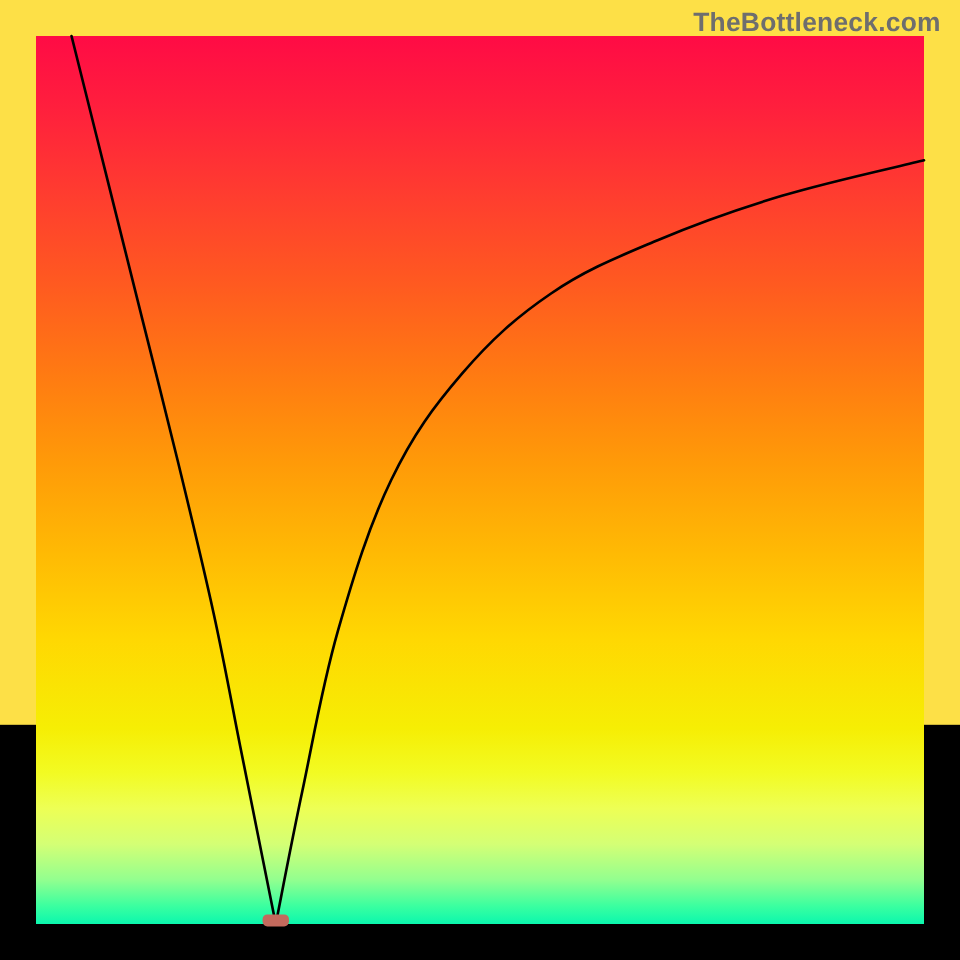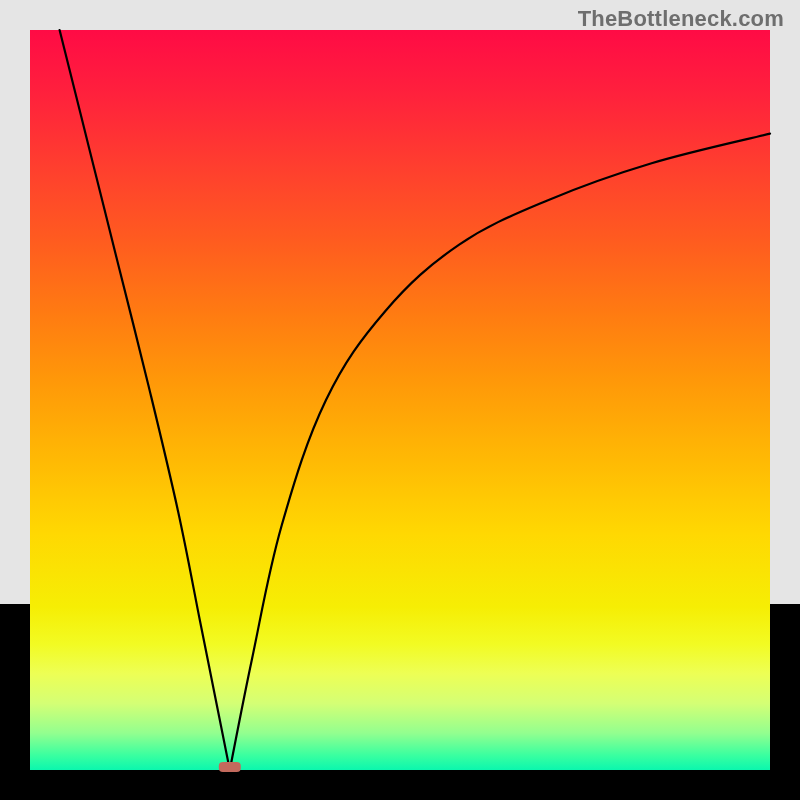--- a/index.html
+++ b/index.html
@@ -9,21 +9,21 @@
     height: 800px;
     background: #000;
     overflow: hidden;
   }
   .frame {
     position: absolute;
     left: 0;
     top: 0;
     width: 800px;
     height: 604px;
-    background: #e5e5e5;
+    background: #fde047;
   }
   .plot-area {
     position: absolute;
     left: 30px;
     top: 30px;
     width: 740px;
     height: 740px;
     background: linear-gradient(to bottom,
       #ff0b45 0%,
       #ff1f3d 8%,

